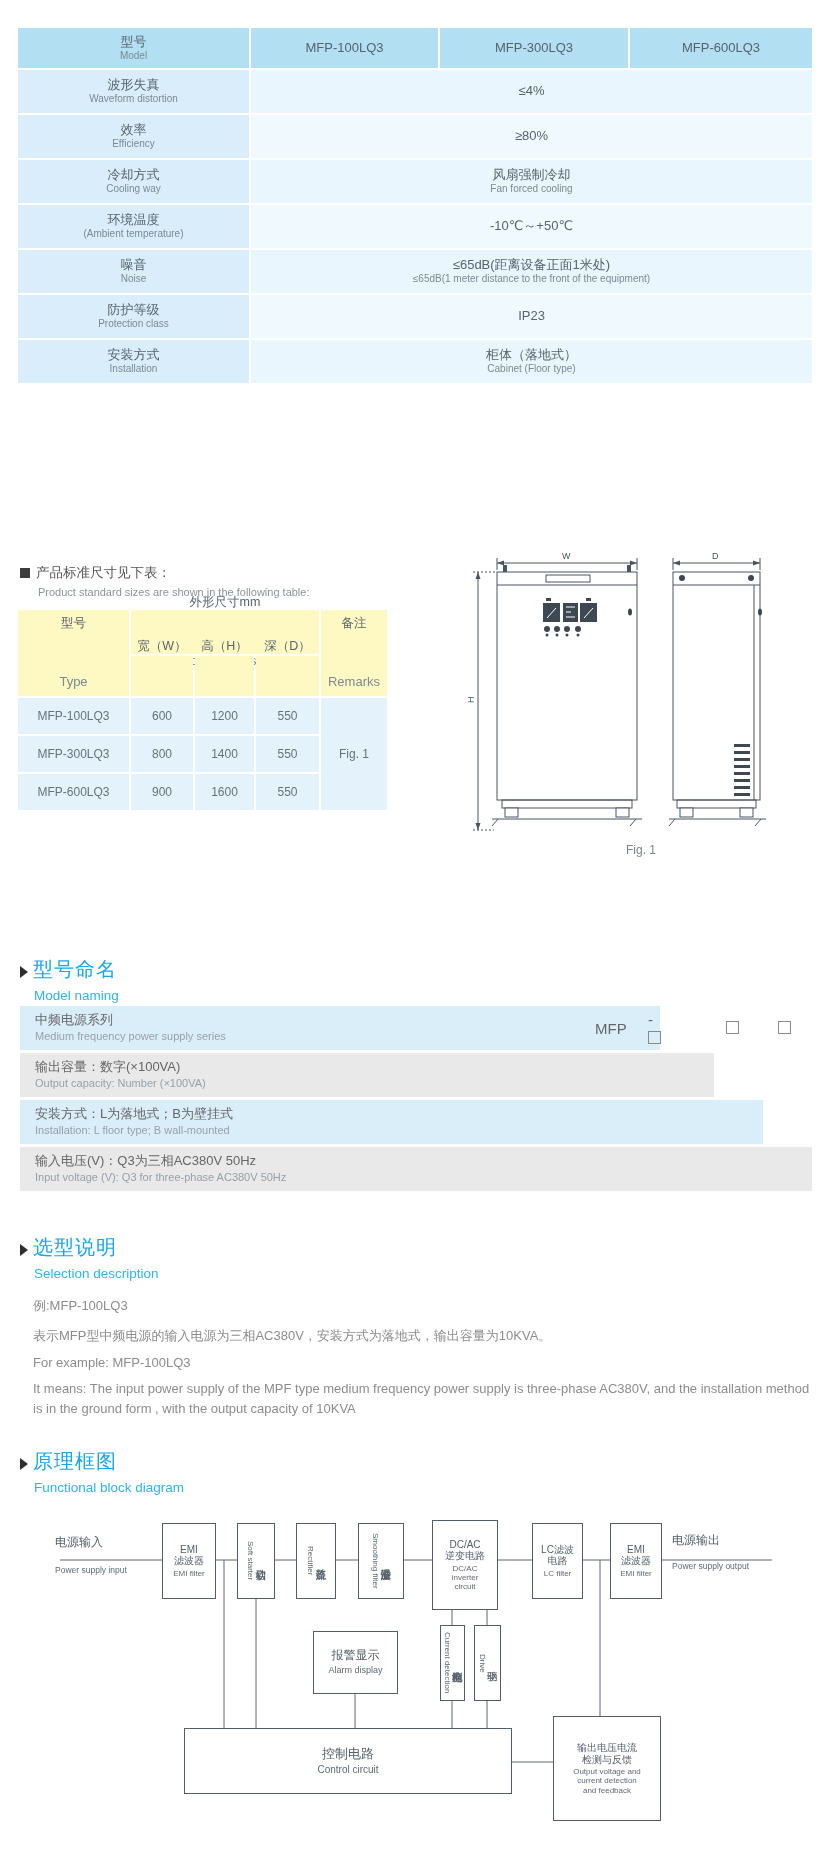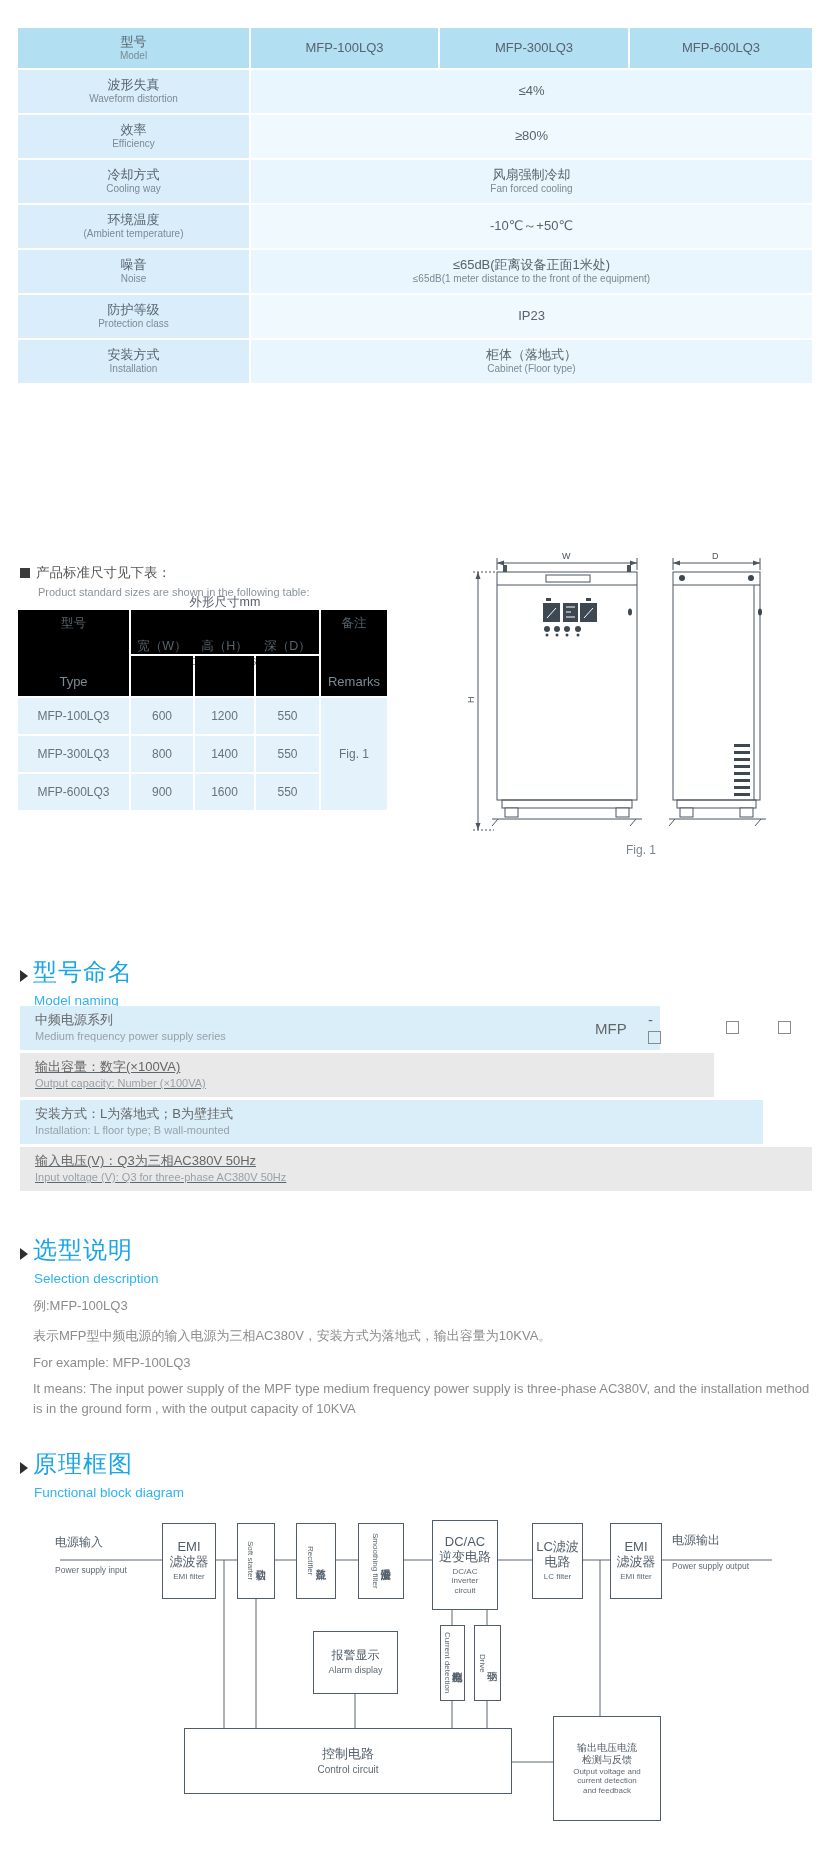--- a/index.html
+++ b/index.html
@@ -24,63 +24,63 @@
   .note .bullet { display:inline-block; width:10px; height:10px; background:#3c3c3c; margin-right:6px; }
   .note .n-cn { font-size:13.5px; color:#555; display:inline; vertical-align:1px; }
   .note .n-en { font-size:11px; color:#8a949c; margin:4px 0 0 18px; }
 
   
   .sizes { position:absolute; left:18px; top:610px;
            display:grid; grid-template-columns:111px 62px 59px 63px 66px;
            grid-template-rows:44px 40px 36px 36px 36px; gap:2px; }
   .sizes .cell { display:flex; flex-direction:column; align-items:center; justify-content:center;
                  text-align:center; line-height:1.2; }
-  .sizes .hd { background:#000000;gap:43px; }
+  .sizes .hd { background:#fef9c3;gap:43px; }
   .sizes .dt { background:#e3f2fb; font-size:12px; color:#66737d; }
   .s-type    { grid-area:1/1/3/2; }
   .s-dims    { grid-area:1/2/2/5; }
   .s-rem     { grid-area:1/5/3/6; }
   .s-fig     { grid-area:3/5/6/6; background:#e3f2fb; font-size:12px; color:#66737d; }
   .sizes .cn2 { font-size:12.5px; color:#57636d; }
   .sizes .en2 { font-size:13px;  color:#7c8a94; }
 
   
   .figwrap { position:absolute; left:458px; top:548px; width:330px; height:322px; }
   .figcap  { position:absolute; left:168px; top:295px; font-size:12px; color:#7a848c; }
 
   
   .sec { position:absolute; left:20px; }
   .tri { display:inline-block; width:0; height:0; border-left:8px solid #2e2e2e;
          border-top:6px solid transparent; border-bottom:6px solid transparent; margin-right:5px; }
-  .sec .t-cn { font-size:24px; color:#18a5e9; letter-spacing:1px; display:inline; vertical-align:2px; }
+  .sec .t-cn { font-size:20px; color:#18a5e9; letter-spacing:1px; display:inline; vertical-align:2px; }
   .sec .t-en { font-size:13.5px; color:#2fb3ef; margin:5px 0 0 14px; }
 
   
   .naming { position:absolute; left:0; top:0; width:830px; }
   .band { position:absolute; left:20px; height:44px; display:flex; flex-direction:column;
           justify-content:center; padding-left:15px; line-height:1.3; }
-  .band.blue { background:#daeefa; } .band.gray { background:#e9e9e9;text-decoration:underline; }
+  .band.blue { background:#daeefa; } .band.gray { background:#e9e9e9; }
   .b-cn { font-size:13px; color:#666; } .b-en { font-size:11px; color:#98a1a8; }
   .code { position:absolute; top:1006px; height:44px; display:flex; align-items:center; gap:0;
           font-size:15px; color:#666; }
   .code .mfp { position:absolute; left:595px; }
   .code .dash1 { position:absolute; left:648px; }
   .codebox { display:inline-block; width:13px; height:13px; border:1px solid #8a8a8a; vertical-align:-2px; }
   .cb2 { position:absolute; left:726px; } .cb3 { position:absolute; left:778px; }
 
   
   .selbody { position:absolute; left:33px; width:780px; font-size:13px; color:#8c8c8c; }
 
   
   .diagram { position:absolute; left:0; top:1520px; width:830px; height:354px; }
   .diagram svg.wires { position:absolute; left:0; top:0; }
   .blk { position:absolute; border:1px solid #515d68; background:#fff; display:flex;
          flex-direction:column; align-items:center; justify-content:center; text-align:center;
          line-height:1.15; color:#515d68; }
-  .blk .bc { font-size:13px; white-space:pre-line; }
+  .blk .bc { font-size:10px; white-space:pre-line; }
   .blk .be { font-size:8px; white-space:pre-line; margin-top:2px; color:#5e6a74; }
   .blk.vert { flex-direction:row; }
   .blk.vert .vt { writing-mode:vertical-rl; text-orientation:mixed; font-size:10.5px; }
   .blk.vert .ve { writing-mode:vertical-rl; font-size:8px; margin-left:1px; color:#5e6a74; }
   .iolabel { position:absolute; text-align:left; }
   .iolabel .ic { font-size:12px; color:#515d68; }
   .iolabel .ie { font-size:8.5px; color:#5e6a74; }
 </style>
 </head>
 <body>

